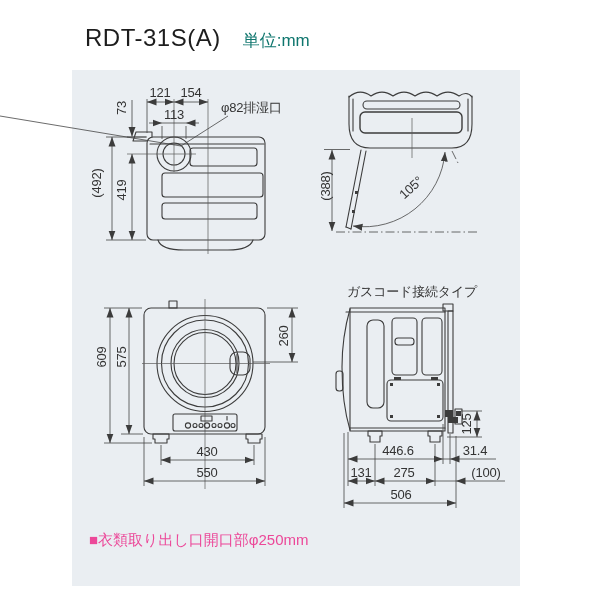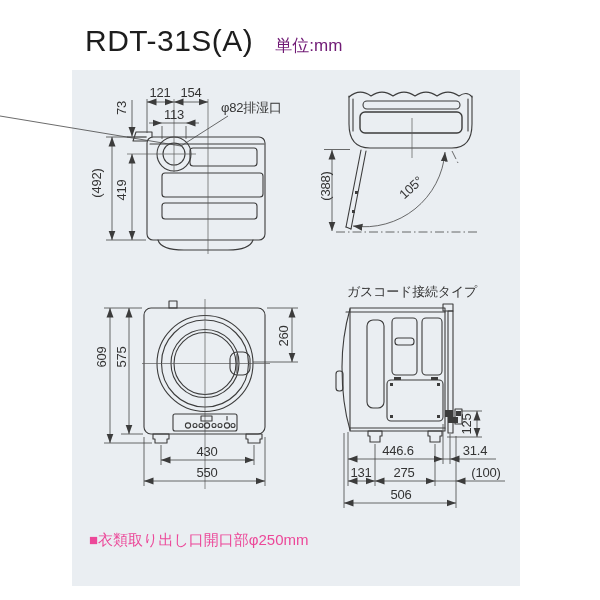--- a/index.html
+++ b/index.html
@@ -1,21 +1,21 @@
 <!DOCTYPE html>
 <html><head>
 <meta charset="utf-8">
 <style>
   html,body{margin:0;padding:0;}
   body{width:600px;height:600px;background:#ffffff;position:relative;overflow:hidden;
        font-family:"Liberation Sans",sans-serif;}
   .panel{position:absolute;left:72px;top:70px;width:448px;height:516px;background:#eaeef2;}
   .hdr{position:absolute;left:85px;top:24px;display:flex;align-items:baseline;gap:22px;}
-  .title{font-size:30px;font-weight:500;color:#1d1d1d;letter-spacing:.5px;}
-  .unit{font-size:17px;font-weight:500;color:#701a75;}
+  .title{font-size:24px;font-weight:500;color:#1d1d1d;letter-spacing:.5px;}
+  .unit{font-size:17px;font-weight:500;color:#0f766e;}
   .note{position:absolute;left:89px;top:531px;font-size:15px;color:#ec4899;}
   svg.draw{position:absolute;left:0;top:0;}
   .ol{stroke:#3c3c3c;stroke-width:1.1;fill:none;stroke-linecap:round;stroke-linejoin:round;}
   .ol2{stroke:#3c3c3c;stroke-width:1.4;fill:none;stroke-linejoin:round;}
   .fl{fill:#3c3c3c;stroke:none;}
   .cl{stroke:#5a5a5a;stroke-width:.7;fill:none;}
   .dl,.wit{stroke:#454545;stroke-width:.8;fill:none;}
   .dd{stroke:#454545;stroke-width:.8;stroke-dasharray:9 3 1.5 3;fill:none;}
   text.t{fill:#333;font-family:"Liberation Sans",sans-serif;font-size:13px;letter-spacing:-.2px;}
 </style>

